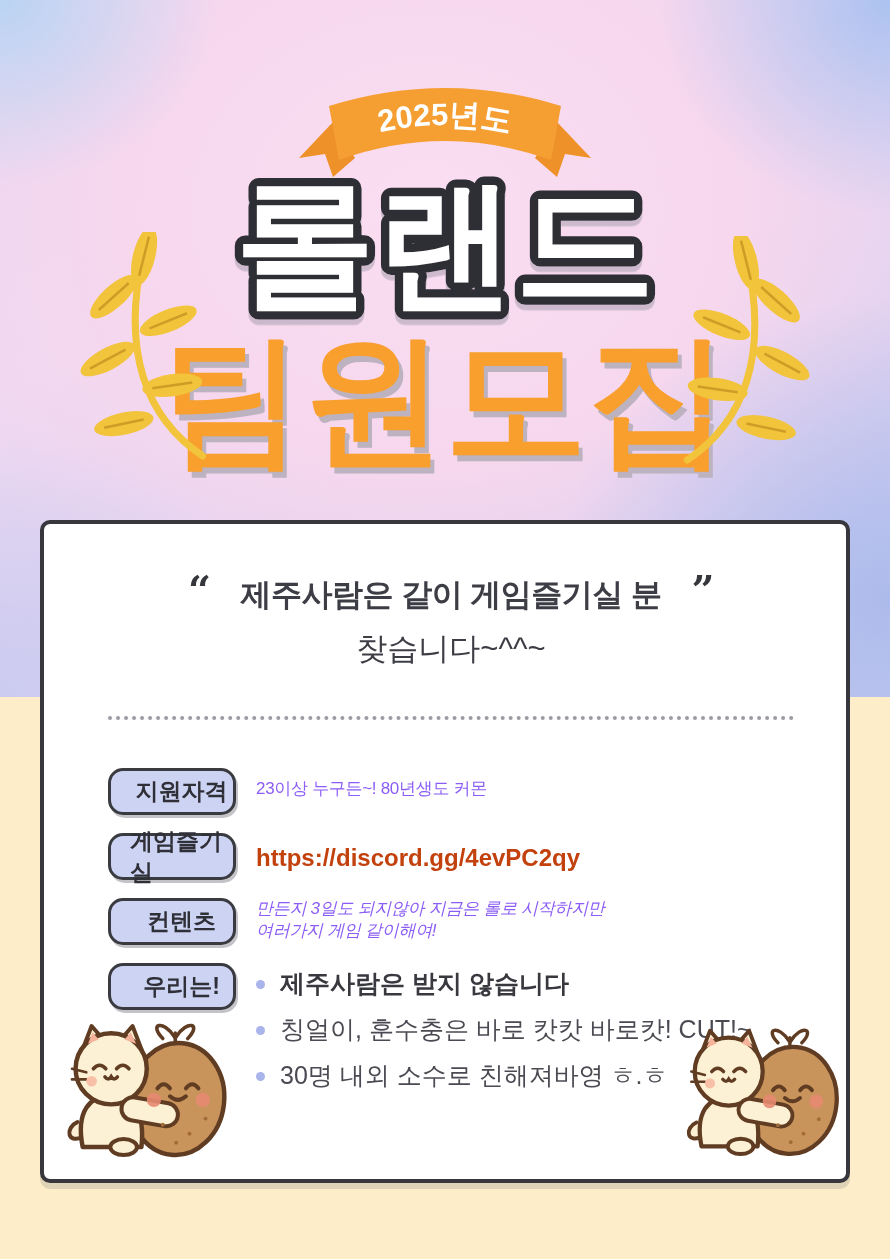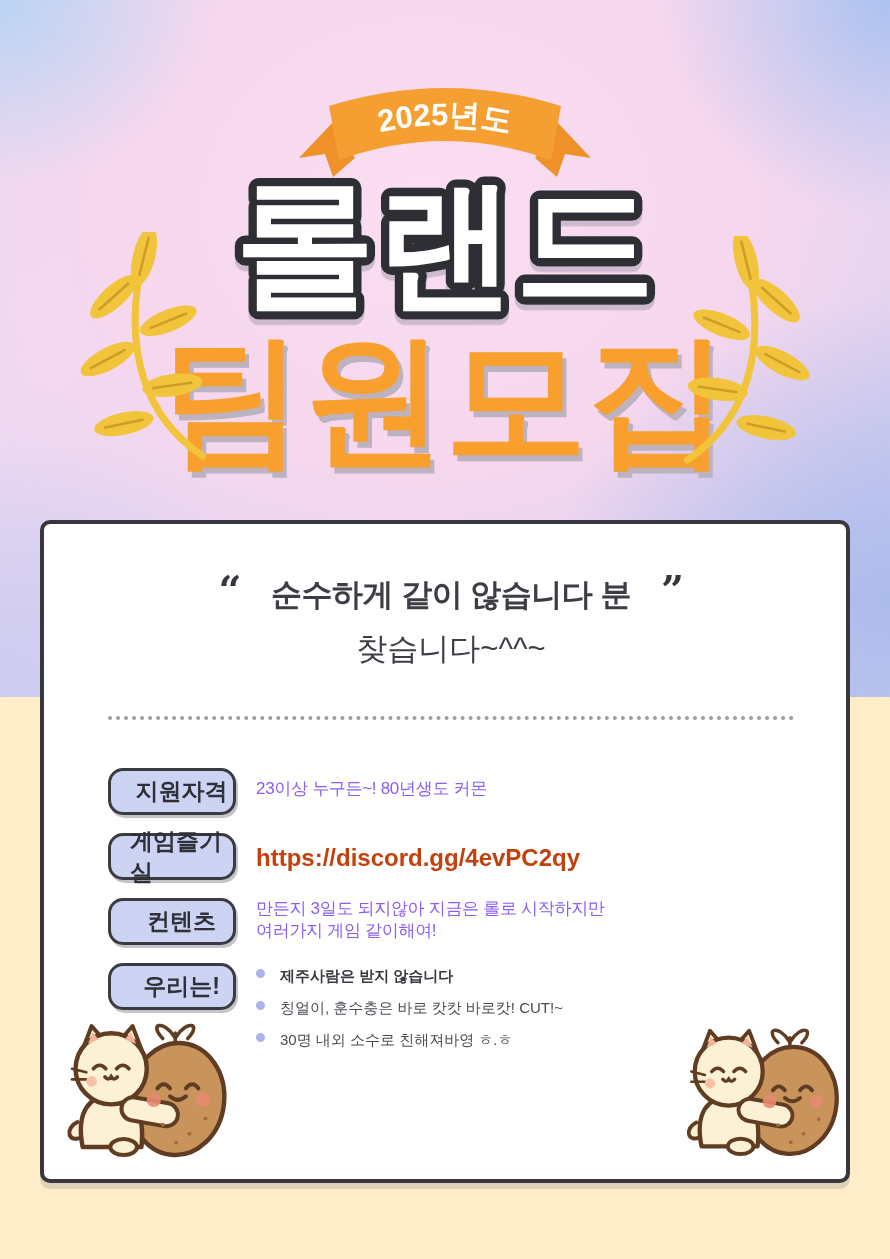--- a/index.html
+++ b/index.html
@@ -61,23 +61,23 @@
   .badge{
     flex:0 0 128px; height:47px; display:flex; align-items:center; justify-content:center;
     background:#cdd3f3; border:3px solid #3a3a41; border-radius:15px;
     font-size:23px; font-weight:700; color:#2f2f37;
     box-shadow:2px 3px 0 rgba(70,70,85,.32);
     padding-left:19px;
   }
   .row-content{ padding-top:8px; color:#8b5cf6; font-size:17px; line-height:1.32; letter-spacing:-0.3px; }
   .row-content.single{ padding-top:10px; font-weight:500; }
   .row-content.link{ padding-top:9px; font-weight:700; color:#c2410c; font-size:24px; letter-spacing:0; }
-  .row-content.multi{ padding-top:0; font-weight:500; }
+  .row-content.multi{ padding-top:0; font-weight:500;font-style:italic; }
   .bullets{ list-style:none; padding-top:4px; }
-  .bullets li{ display:flex; align-items:baseline; margin-bottom:13px; font-size:15px; color:#4a4a52; font-weight:500; }
+  .bullets li{ display:flex; align-items:baseline; margin-bottom:13px; font-size:25px; color:#4a4a52; font-weight:500; }
   .bullets li.strong{ font-weight:700; color:#38383f; }
   .dot{ flex:0 0 9px; width:9px; height:9px; border-radius:50%; background:#a9b4ea; margin-right:15px; transform:translateY(-3px); }
 
   .illus{ position:absolute; z-index:3; }
   .illus.left{ left:56px; top:1012px; width:178px; height:150px; }
   .illus.right{ left:676px; top:1017px; width:170px; height:144px; }
 </style>
 </head>
 <body>
 
@@ -173,21 +173,21 @@
             <ellipse rx="30" ry="11"></ellipse>
             <line x1="-20" y1="0" x2="20" y2="0" stroke="#cf9d27" stroke-width="2.5"></line>
           </g>
       </g>
     </svg>
   </div>
 
   <div class="card">
     <div class="quote-line">
       <span class="quote-mark">“</span>
-      <span>순수하게 같이 않습니다 분</span>
+      <span>제주사람은 같이 게임즐기실 분</span>
       <span class="quote-mark">”</span>
     </div>
     <div class="quote-line2">찾습니다~^^~</div>
 
     <div class="divider"></div>
 
     <div class="rows">
 
       <div class="row">
         <div class="badge">지원자격</div>

